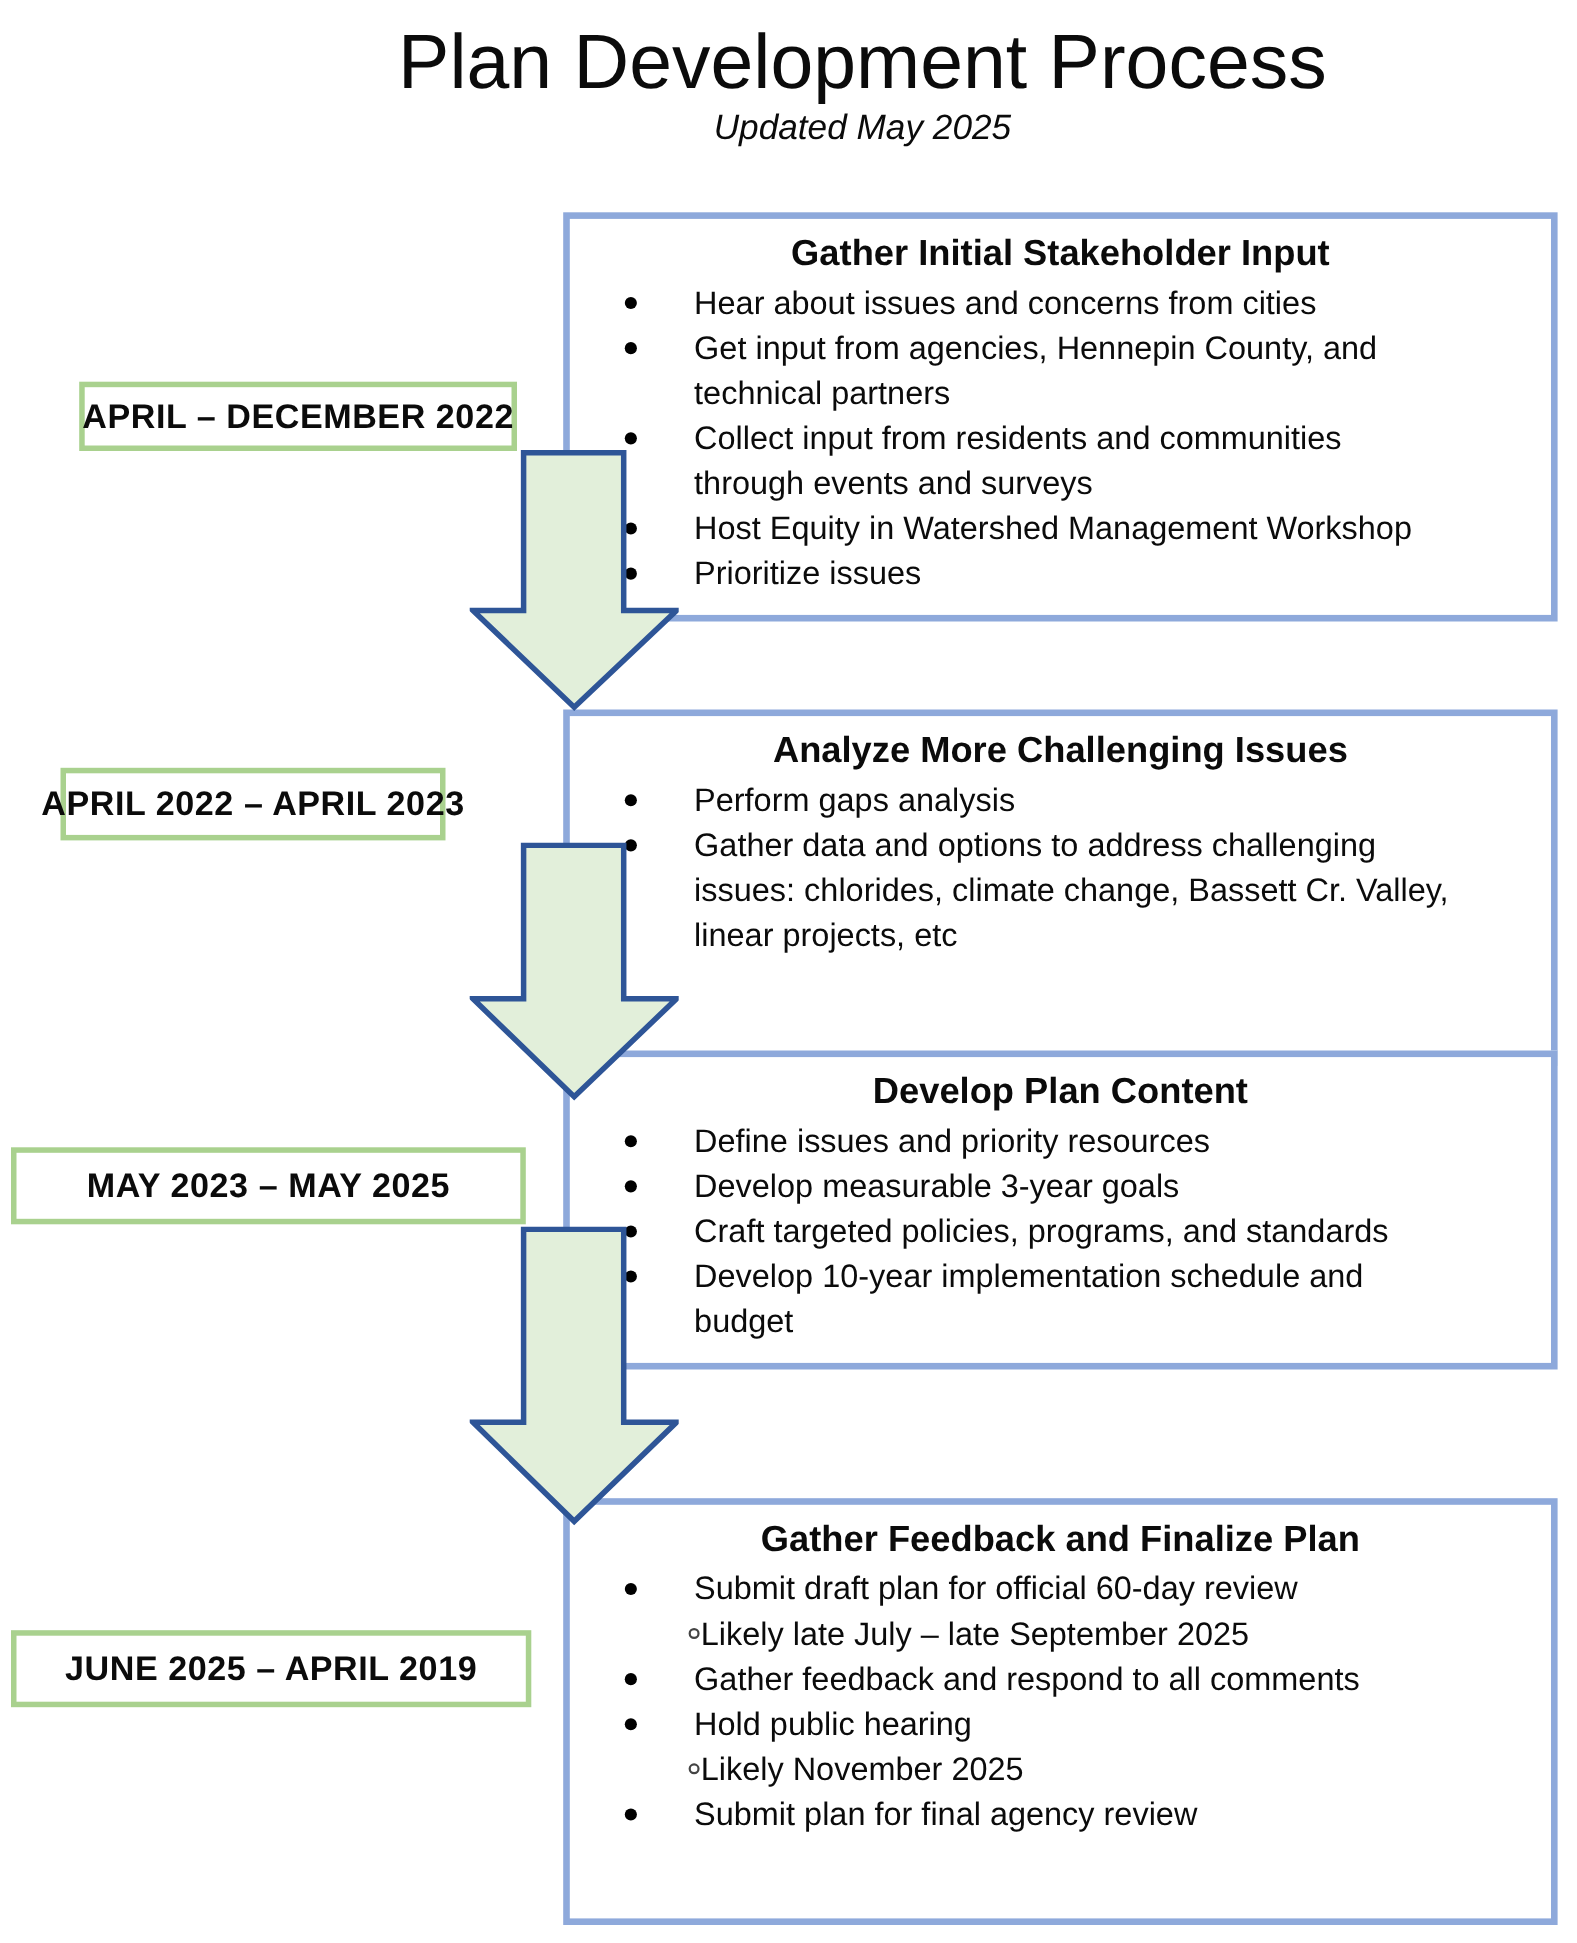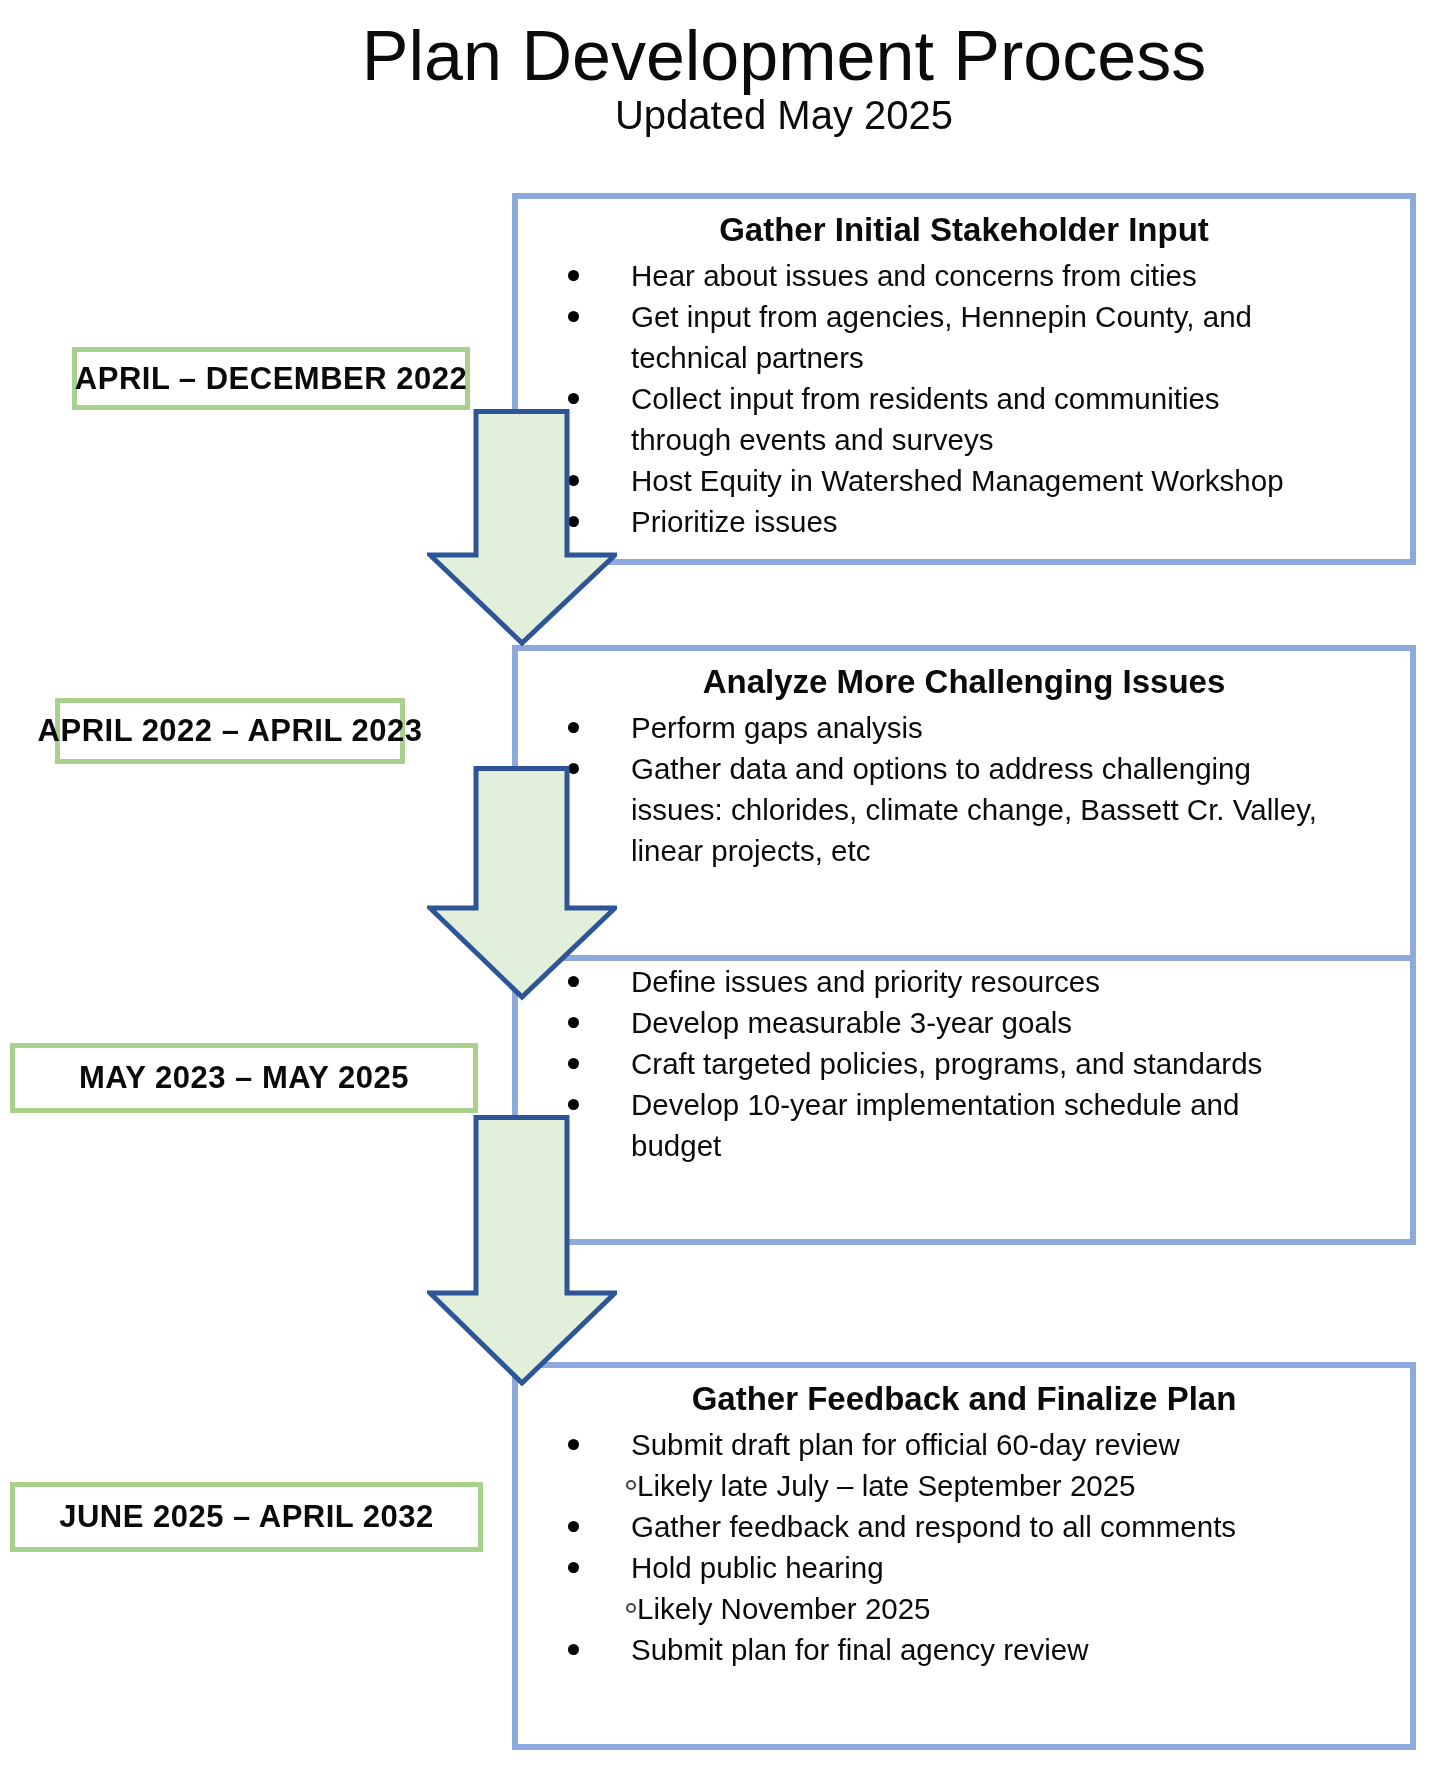--- a/index.html
+++ b/index.html
@@ -7,21 +7,21 @@
     position:relative;width:1434px;height:1766px;background:#ffffff;
     font-family:"Liberation Sans", sans-serif;color:#000;overflow:hidden;
   }
   
   .page-title{
     position:absolute;left:134px;top:24px;width:1300px;text-align:center;
     font-size:70px;line-height:64px;font-weight:500;letter-spacing:0px;color:#0b0b0b;
   }
   .page-subtitle{
     position:absolute;left:134px;top:92px;width:1300px;text-align:center;
-    font-size:40px;line-height:46px;font-weight:400;color:#0b0b0b;
+    font-size:32px;line-height:46px;font-weight:400;color:#0b0b0b;font-style:italic;
   }
   
   .stage-box{
     position:absolute;left:512px;width:904px;background:#ffffff;
     border:6px solid #8ea9db;box-sizing:border-box;z-index:1;
   }
   .box-1{top:193px;height:372px;}
   .box-2{top:645px;height:324px;}
   .box-3{top:955px;height:290px;}
   .box-4{top:1362px;height:388px;}
@@ -90,30 +90,31 @@
     <ul class="stage-bullets">
           <li class="l1">Perform gaps analysis</li>
           <li class="l1">Gather data and options to address challenging
 issues: chlorides, climate change, Bassett Cr. Valley,
 linear projects, etc</li>
         </ul>
   </div>
 
   <div class="stage-date-label label-3">MAY 2023 – MAY 2025</div>
   <div class="stage-box box-3">
+    <div class="stage-title">Develop Plan Content</div>
     <ul class="stage-bullets">
           <li class="l1">Define issues and priority resources</li>
           <li class="l1">Develop measurable 3-year goals</li>
           <li class="l1">Craft targeted policies, programs, and standards</li>
           <li class="l1">Develop 10-year implementation schedule and
 budget</li>
         </ul>
   </div>
 
-  <div class="stage-date-label label-4">JUNE 2025 – APRIL 2032</div>
+  <div class="stage-date-label label-4">JUNE 2025 – APRIL 2019</div>
   <div class="stage-box box-4">
     <div class="stage-title">Gather Feedback and Finalize Plan</div>
     <ul class="stage-bullets">
           <li class="l1">Submit draft plan for official 60-day review</li>
           <li class="l2">Likely late July – late September 2025</li>
           <li class="l1">Gather feedback and respond to all comments</li>
           <li class="l1">Hold public hearing</li>
           <li class="l2">Likely November 2025</li>
           <li class="l1">Submit plan for final agency review</li>
         </ul>

